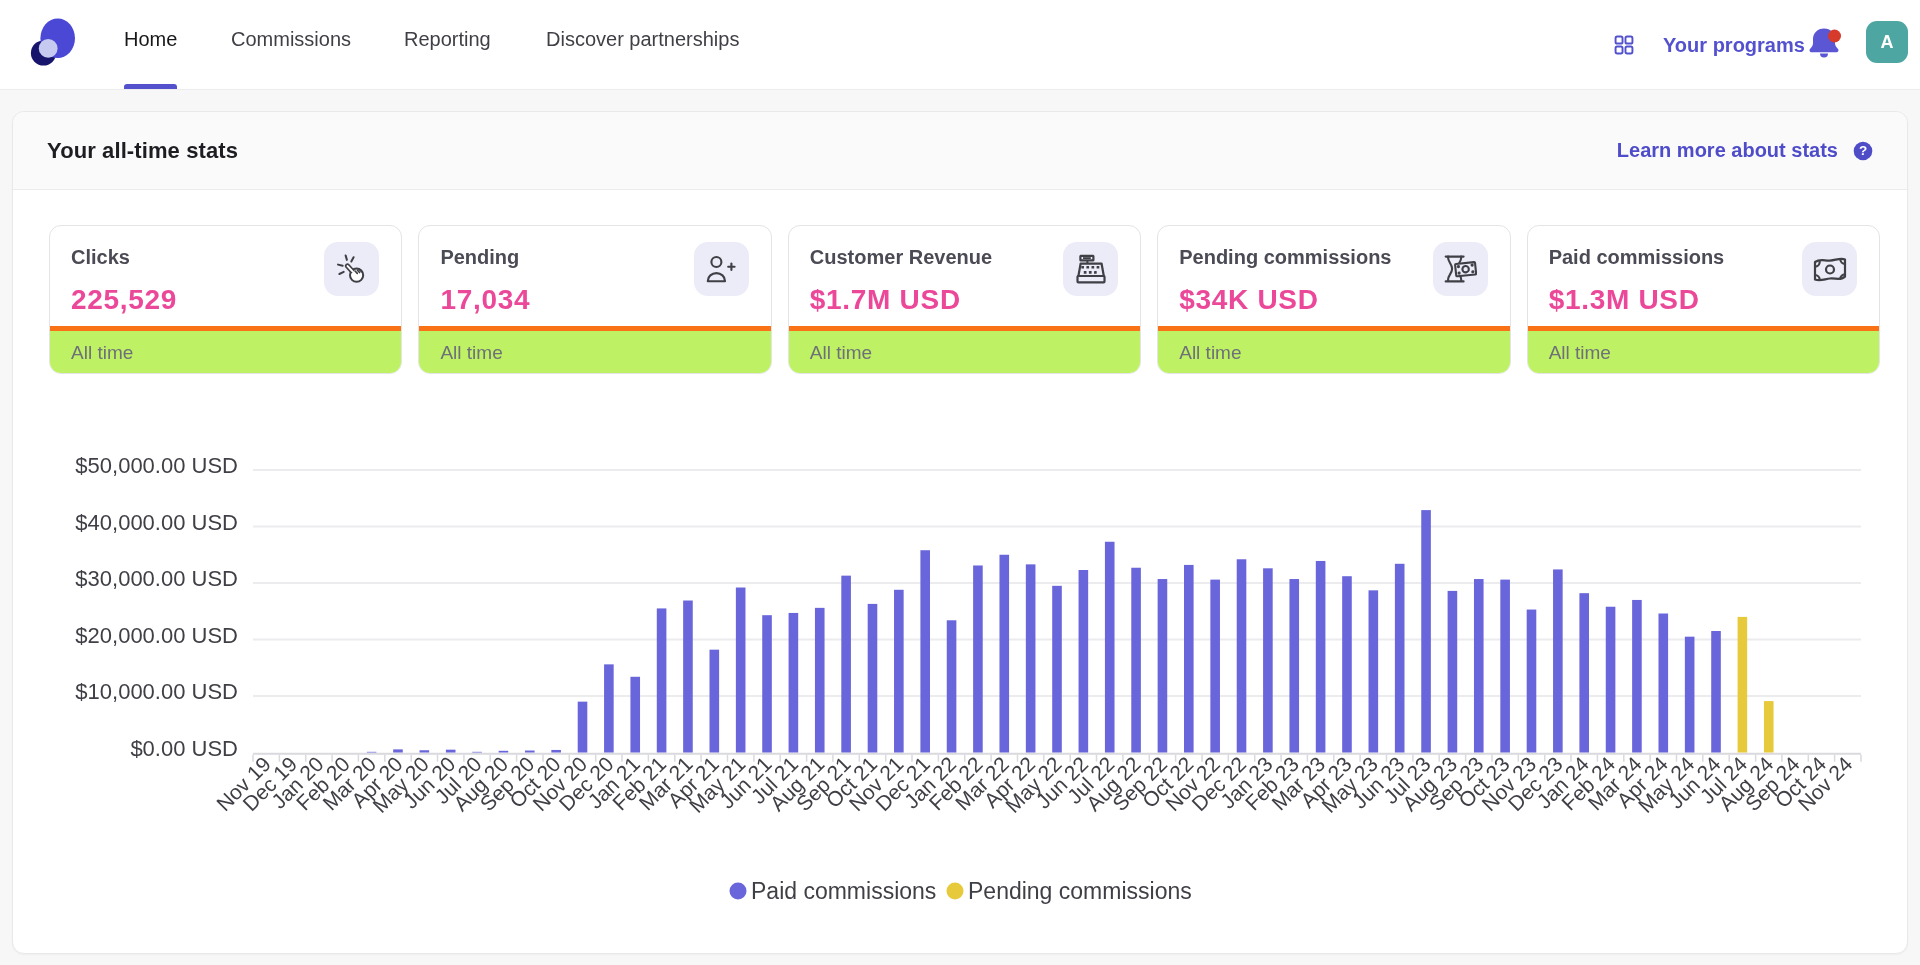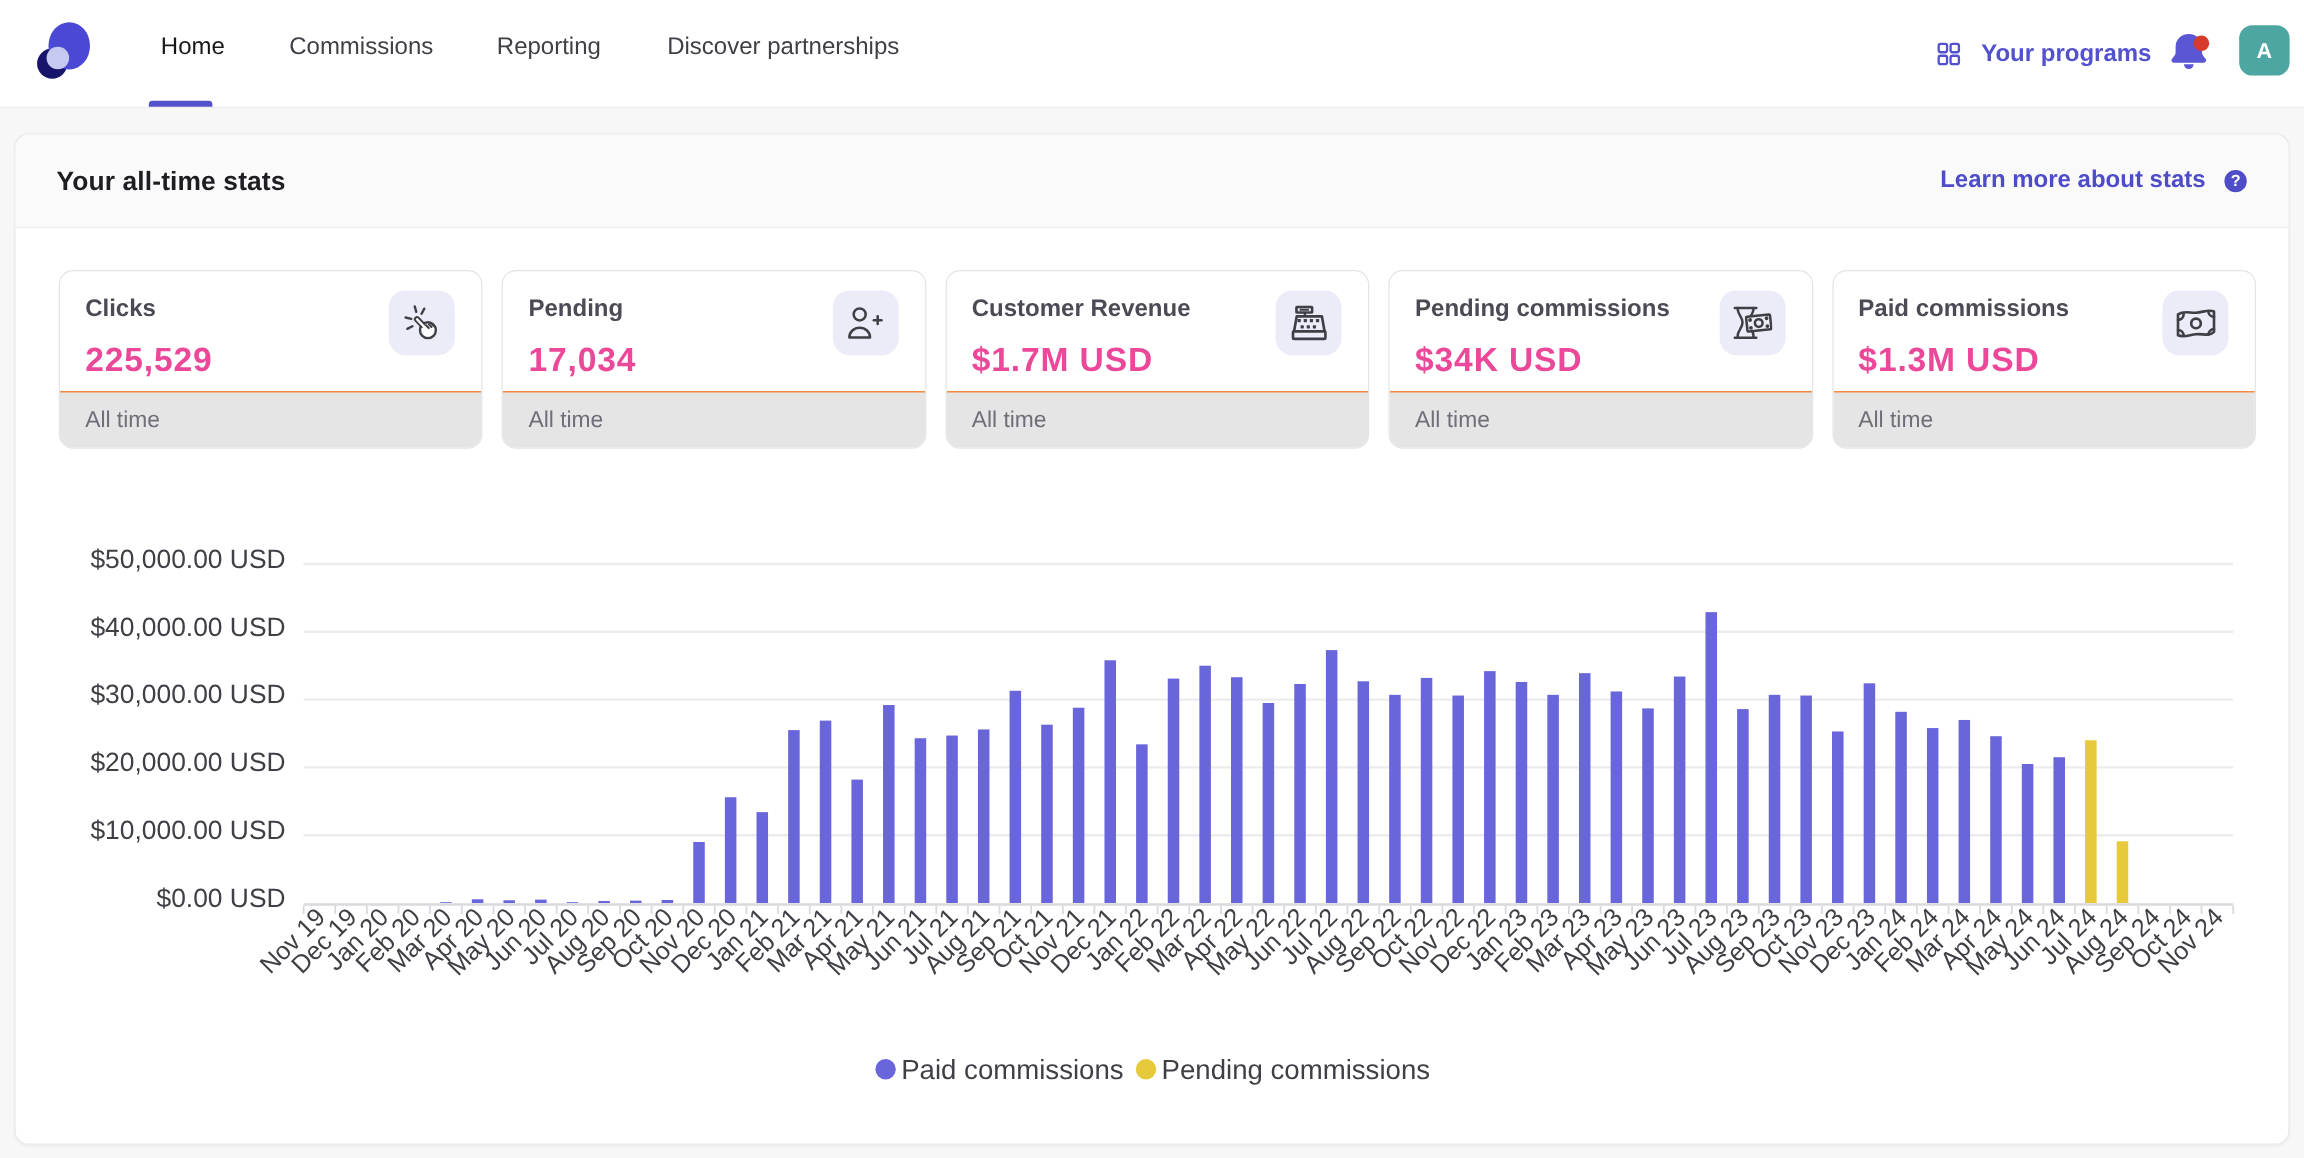--- a/index.html
+++ b/index.html
@@ -1,36 +1,36 @@
 <!DOCTYPE html>
 <html><head>
 <meta charset="utf-8">
 <style>
 * { margin:0; padding:0; box-sizing:border-box; }
 html,body { width:1920px; height:965px; background:#f7f7f8; font-family:"Liberation Sans",sans-serif; overflow:hidden; }
 .nav { position:relative; height:90px; background:#fff; border-bottom:1px solid #ececee; }
 .nav .logo { position:absolute; left:16px; top:10px; }
-.nav a { text-decoration:none;margin-left:10px; }
+.nav a { text-decoration:none; }
 .navlink { position:absolute; top:0; height:90px; line-height:78px; font-size:20px; color:#3f3f46; }
 .navlink.active { color:#18181b; }
 .underline { position:absolute; left:124px; bottom:0; width:53px; height:5px; background:#5352cc; border-radius:3px 3px 0 0; }
-.progs { position:absolute; left:1613px; top:0; height:90px; display:flex; align-items:center; gap:16px; color:#5351ce; font-size:20px; font-weight:bold; }
+.progs { position:absolute; left:1613px; top:0; height:90px; display:flex; align-items:center; gap:28px; color:#5351ce; font-size:20px; font-weight:bold; }
 .bell { position:absolute; left:1808px; top:26px; }
 .avatar { position:absolute; left:1866px; top:21px; width:42px; height:42px; border-radius:11px; background:#4da6a1; color:#fff; font-weight:bold; font-size:18px; display:flex; align-items:center; justify-content:center; }
 .panel { position:relative; margin:21px 12px 0; width:1896px; height:843px; background:#fff; border:1px solid #e9e9ec; border-radius:12px; box-shadow:0 1px 2px rgba(0,0,0,.04); }
 .panel-head { height:78px; background:#fafafb; border-bottom:1px solid #ececef; border-radius:12px 12px 0 0; display:flex; align-items:center; justify-content:space-between; padding:0 34px; }
 .panel-head h2 { font-size:22px; font-weight:bold; color:#1d1d22; letter-spacing:.1px; }
 .learn { display:flex; align-items:center; font-size:20px; font-weight:bold; color:#4e4cc8; }
 .stats { display:flex; gap:16px; padding:35px 27px 0 36px; }
 .card { flex:1; border:1px solid #e4e4e7; border-radius:12px; height:149px; overflow:hidden; background:#fff; }
 .card-body { position:relative; height:100px; padding:21px 0 0 21px; }
 .card-title { font-size:20px; font-weight:bold; color:#4b4b55; line-height:1; }
 .card-num { font-size:28px; font-weight:bold; color:#ec4899; margin-top:19px; letter-spacing:0.7px; line-height:1; }
 .icon-box { position:absolute; top:16px; right:22px; width:55px; height:54px; border-radius:14px; background:#ececf8; display:flex; align-items:center; justify-content:center; }
-.card-foot { height:49px; background:#e5e5e5; border-top:1px solid #f97316; font-size:19px; color:#6f6f7a; display:flex; align-items:center; padding-left:21px; }
+.card-foot { height:49px; background:#bef264; border-top:5px solid #f97316; font-size:19px; color:#6f6f7a; display:flex; align-items:center; padding-left:21px; }
 </style>
 </head>
 <body>
 <div class="nav">
   <div class="logo"><svg width="64" height="64" viewBox="0 0 64 64">
 <circle cx="43.5" cy="53" r="12.6" fill="#16156b" transform="translate(-16,-10)"></circle>
 <ellipse cx="57.7" cy="38.2" rx="17.3" ry="19.7" fill="#4b48d6" transform="translate(-16,-10)"></ellipse>
 <circle cx="48.2" cy="48.4" r="9.4" fill="#c6c9f0" transform="translate(-16,-10)"></circle>
 </svg></div>
   <a class="navlink active" style="left:124px" href="#">Home</a>

